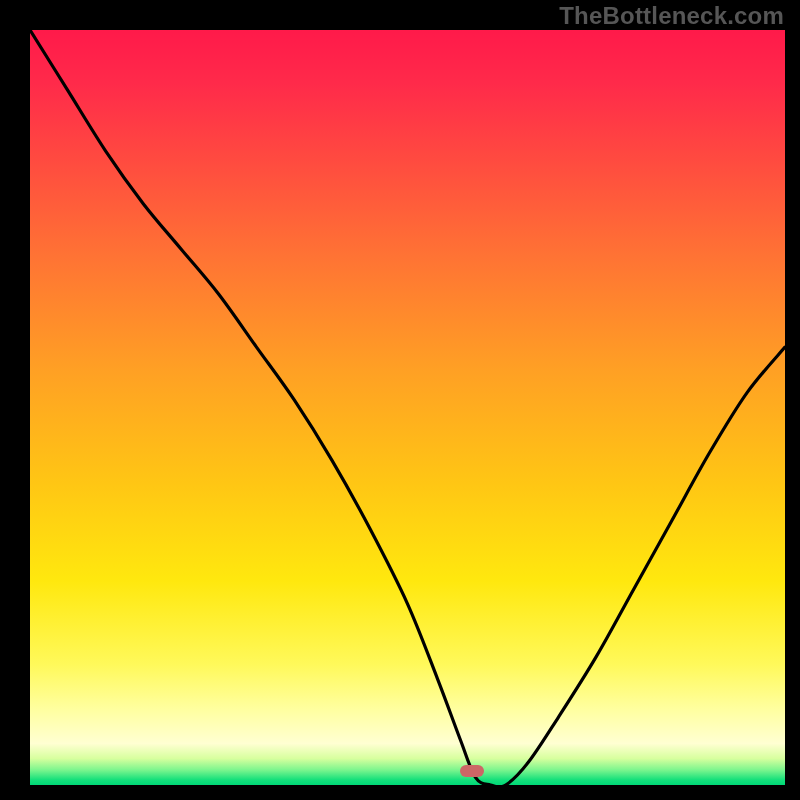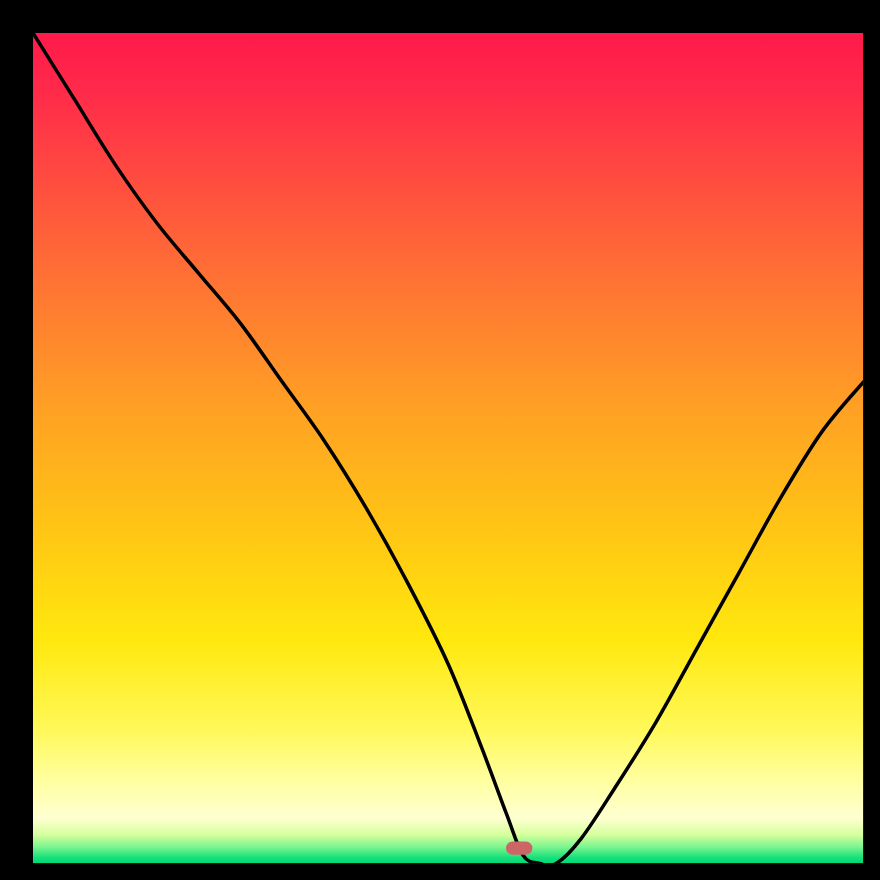--- a/index.html
+++ b/index.html
@@ -46,20 +46,21 @@
     position: absolute;
     background: #cc6666;
     border-radius: 8px;
   }
 </style>
 </head>
 <body>
 
 <div class="frame">
 
+  <div class="watermark">TheBottleneck.com</div>
 
   <div class="plot" id="plot">
 
     <svg class="gradient" id="gradient-svg" viewBox="0 0 755 755" preserveAspectRatio="none">
       <defs>
         <linearGradient id="bg-grad" x1="0" y1="0" x2="0" y2="1">
             <stop offset="0%" stop-color="#ff1a4a"></stop>
             <stop offset="7.000000000000001%" stop-color="#ff2a4a"></stop>
             <stop offset="18%" stop-color="#ff4d3f"></stop>
             <stop offset="30%" stop-color="#ff7334"></stop>

